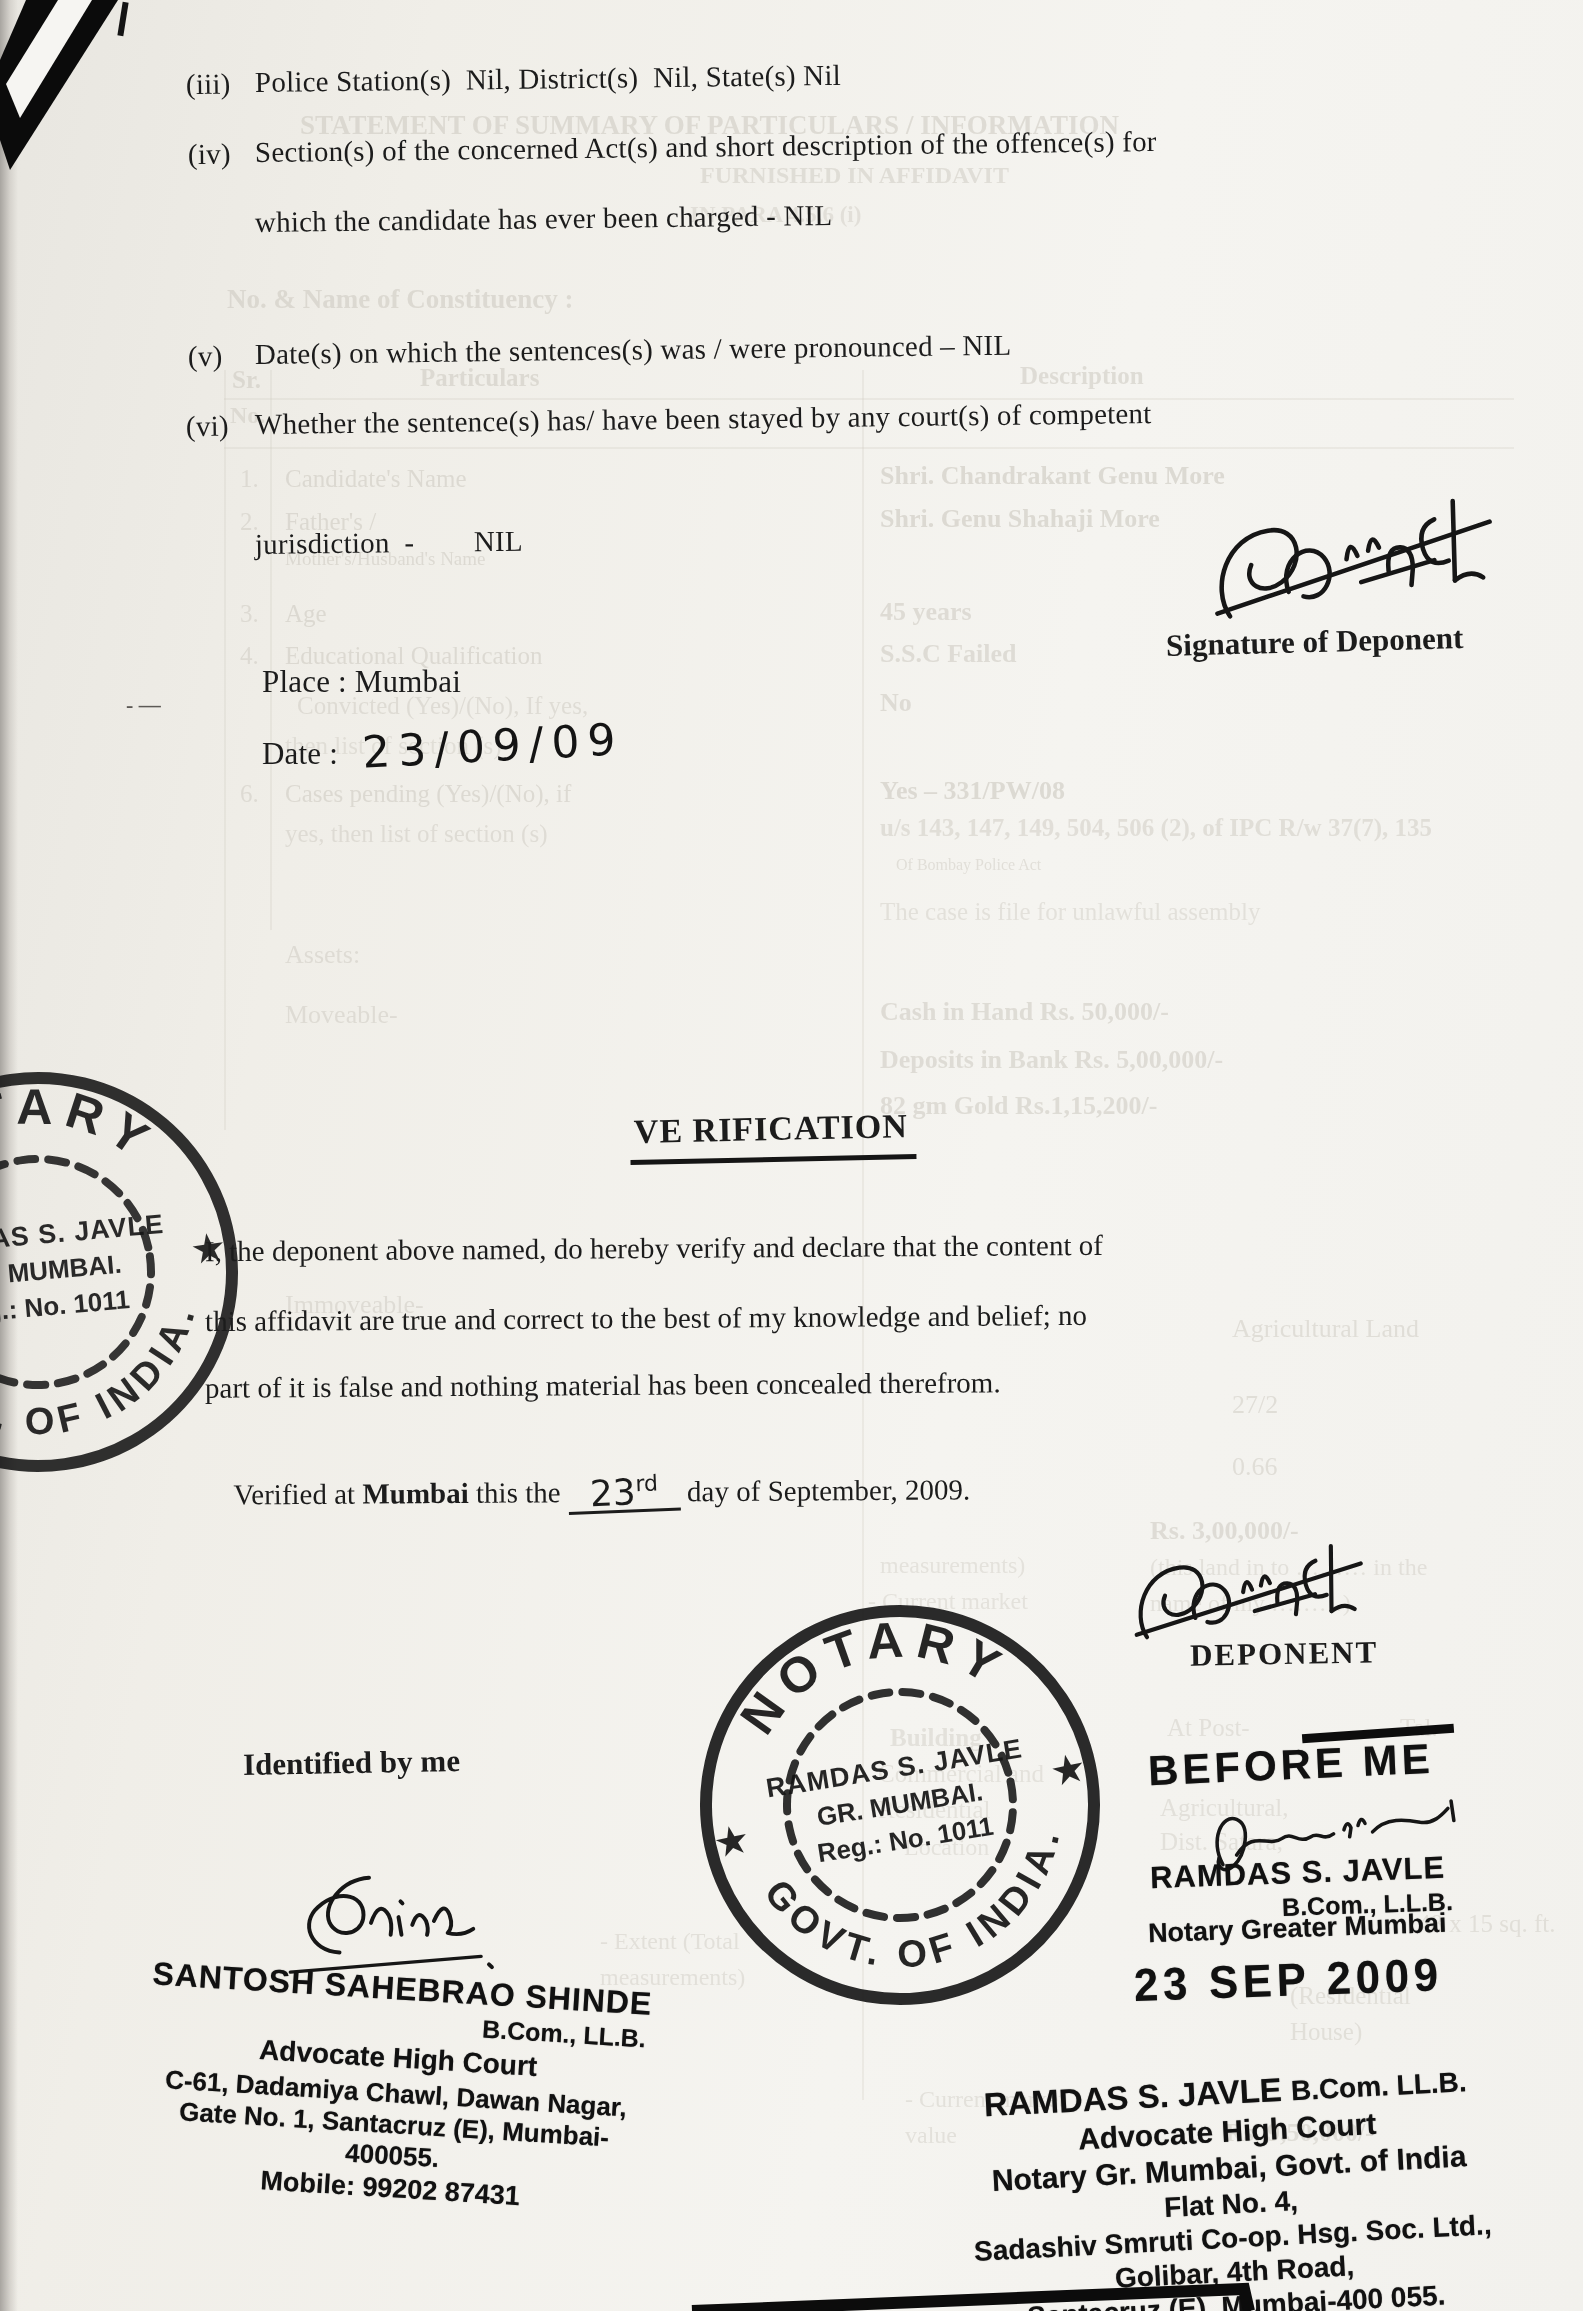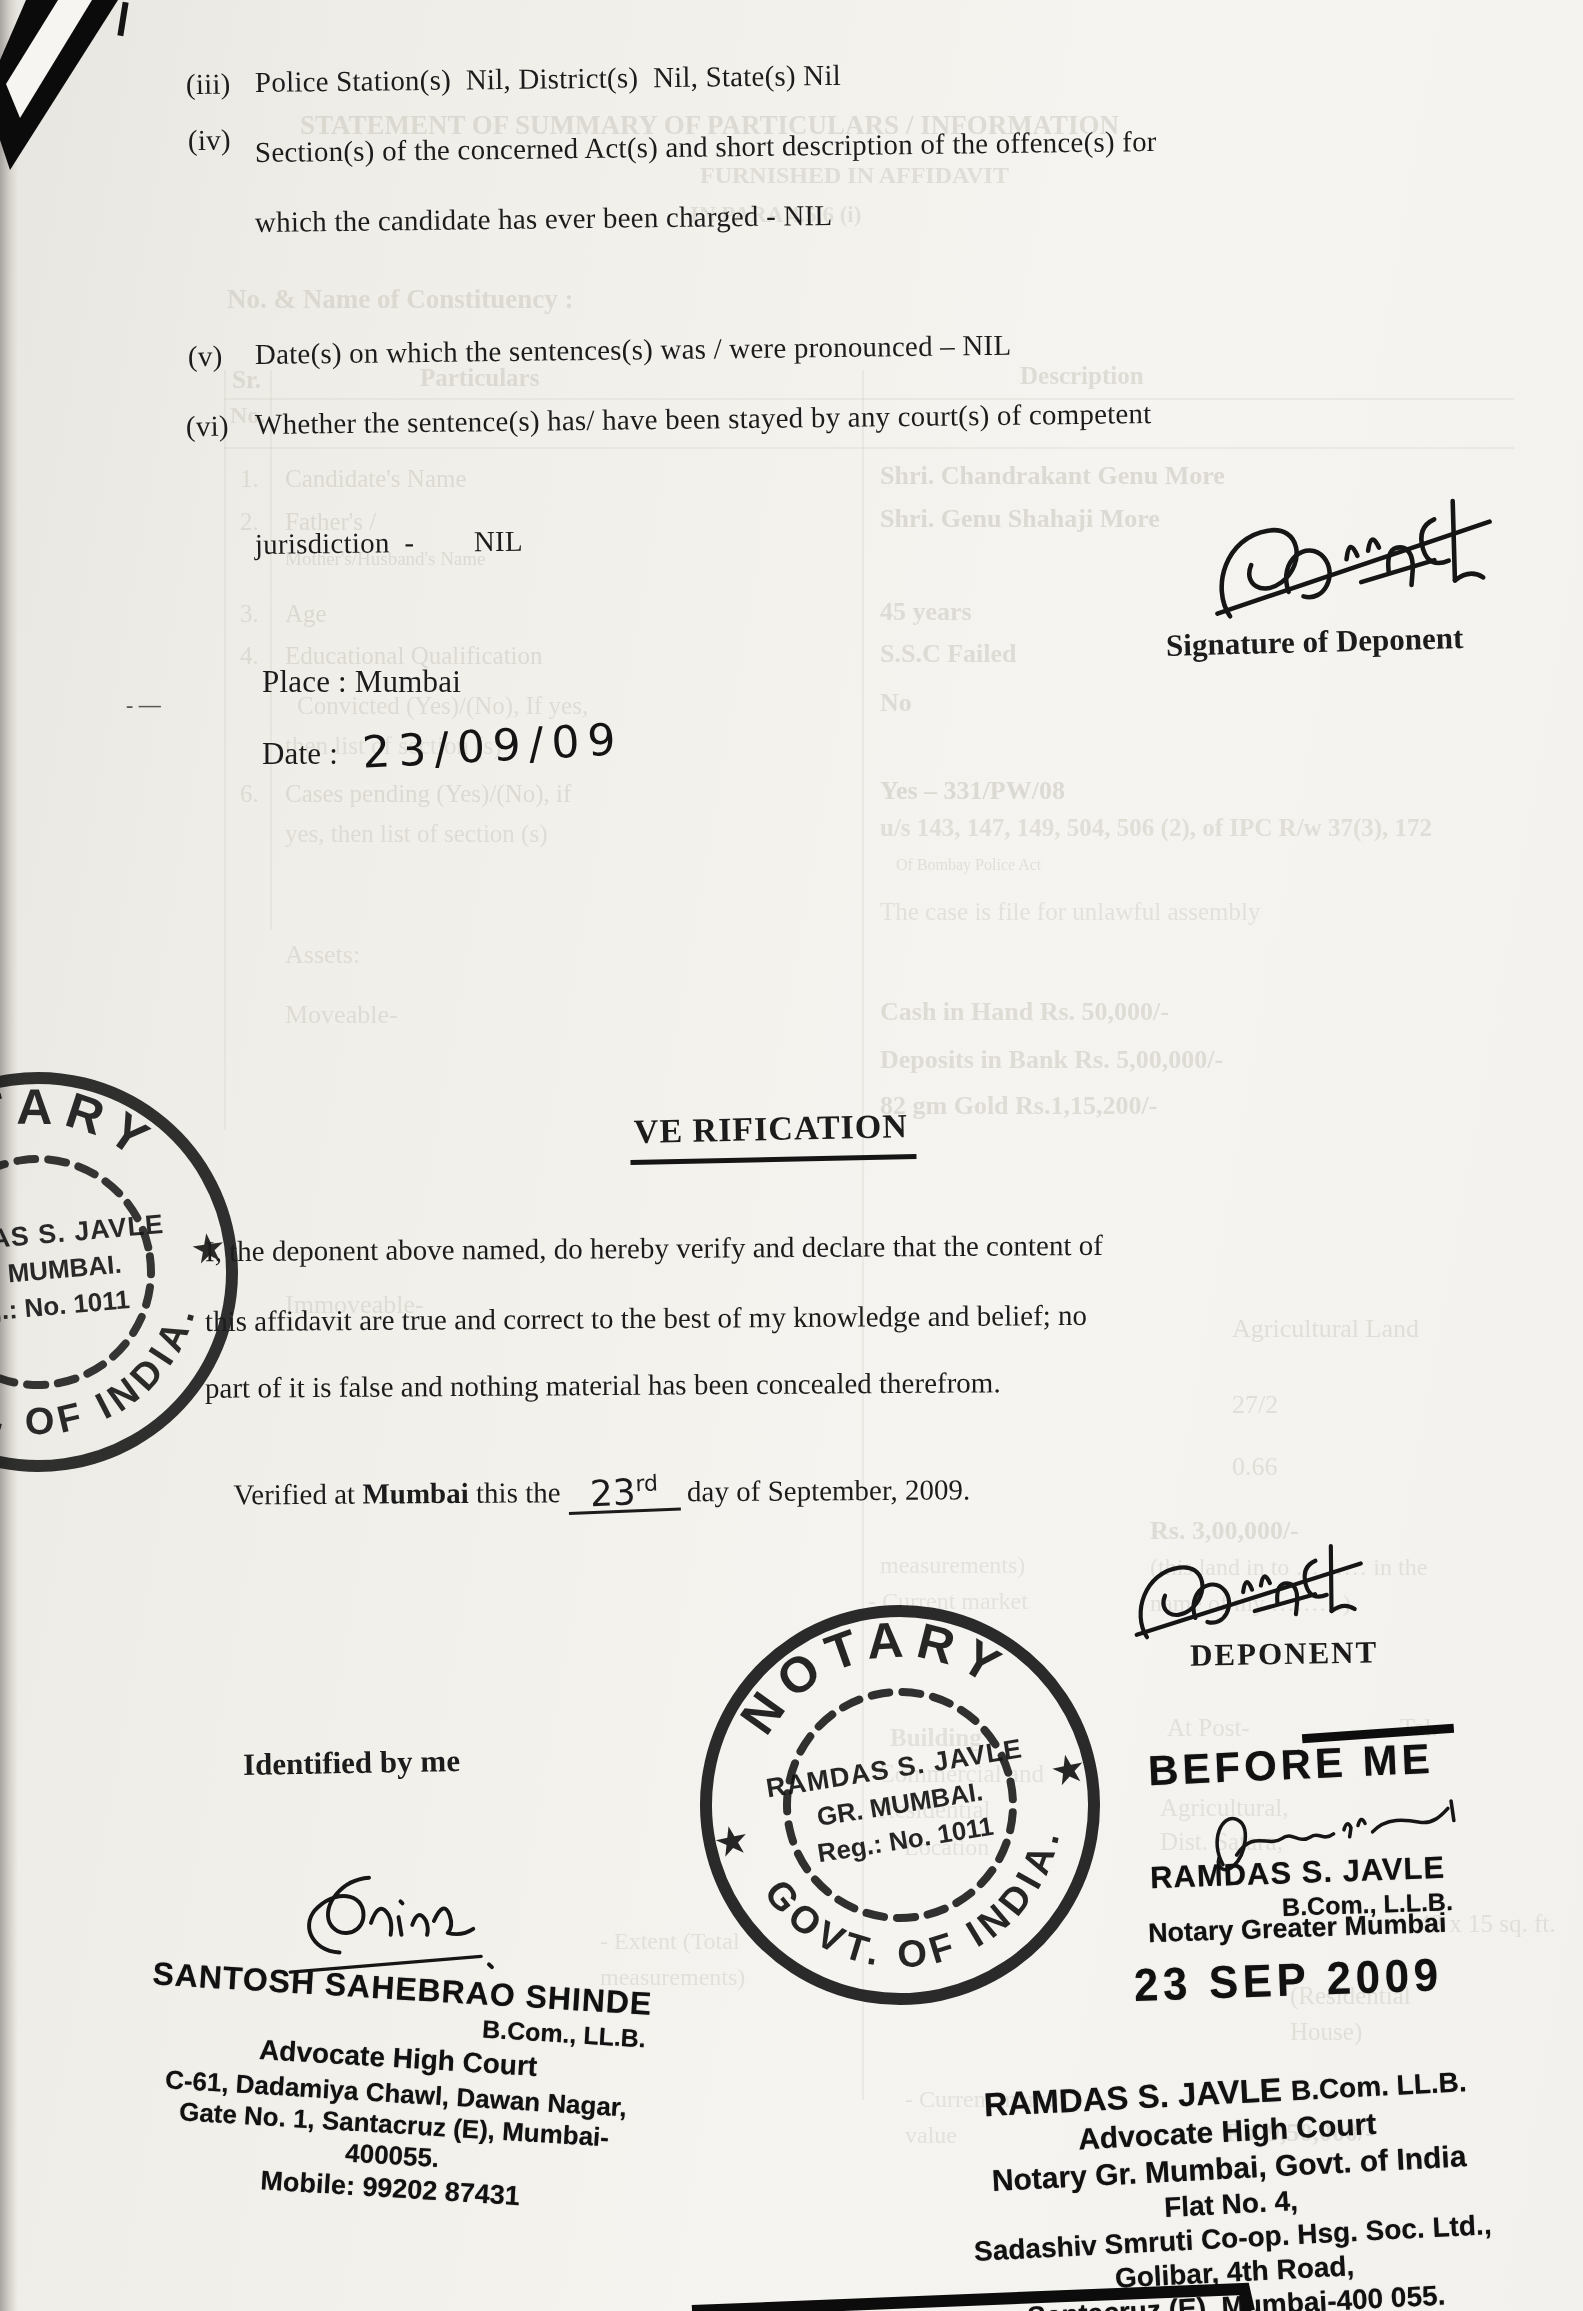--- a/index.html
+++ b/index.html
@@ -60,21 +60,21 @@
       <div class="ghost" style="left: 240px; top: 642px; font-size: 25px; opacity: 0.45;">4.</div>
       <div class="ghost" style="left: 285px; top: 642px; font-size: 25px; opacity: 0.5;">Educational Qualification</div>
       <div class="ghost" style="left: 880px; top: 639px; font-size: 26px; opacity: 0.5; font-weight: 700;">S.S.C Failed</div>
       <div class="ghost" style="left: 285px; top: 692px; font-size: 25px; opacity: 0.45; margin-left: 12px;">Convicted (Yes)/(No), If yes,</div>
       <div class="ghost" style="left: 880px; top: 688px; font-size: 26px; opacity: 0.5; font-weight: 700;">No</div>
       <div class="ghost" style="left: 285px; top: 732px; font-size: 25px; opacity: 0.4;">then list of section (s)</div>
       <div class="ghost" style="left: 240px; top: 780px; font-size: 25px; opacity: 0.45;">6.</div>
       <div class="ghost" style="left: 285px; top: 780px; font-size: 25px; opacity: 0.5;">Cases pending (Yes)/(No), if</div>
       <div class="ghost" style="left: 880px; top: 776px; font-size: 26px; opacity: 0.55; font-weight: 700;">Yes – 331/PW/08</div>
       <div class="ghost" style="left: 285px; top: 820px; font-size: 25px; opacity: 0.45;">yes, then list of section (s)</div>
-      <div class="ghost" style="left: 880px; top: 814px; font-size: 25px; opacity: 0.45; font-weight: 700;">u/s 143, 147, 149, 504, 506 (2), of IPC R/w 37(3), 172</div>
+      <div class="ghost" style="left: 880px; top: 814px; font-size: 25px; opacity: 0.45; font-weight: 700;">u/s 143, 147, 149, 504, 506 (2), of IPC R/w 37(7), 135</div>
       <div class="ghost" style="left: 896px; top: 856px; font-size: 16px; opacity: 0.45; font-weight: 400;">Of Bombay Police Act</div>
       <div class="ghost" style="left: 880px; top: 898px; font-size: 25px; opacity: 0.4;">The case is file for unlawful assembly</div>
       <div class="ghost" style="left: 285px; top: 940px; font-size: 26px; opacity: 0.45;">Assets:</div>
       <div class="ghost" style="left: 285px; top: 1000px; font-size: 26px; opacity: 0.45;">Moveable-</div>
       <div class="ghost" style="left: 880px; top: 997px; font-size: 26px; opacity: 0.5; font-weight: 700;">Cash in Hand Rs. 50,000/-</div>
       <div class="ghost" style="left: 880px; top: 1045px; font-size: 26px; opacity: 0.5; font-weight: 700;">Deposits in Bank Rs. 5,00,000/-</div>
       <div class="ghost" style="left: 880px; top: 1091px; font-size: 26px; opacity: 0.5; font-weight: 700;">82 gm Gold Rs.1,15,200/-</div>
       <div class="ghost" style="left: 126px; top: 692px; font-size: 22px; opacity: 0.95; font-weight: 700; color: rgb(85, 82, 78);">- —</div>
       <div class="ghost" style="left: 285px; top: 1290px; font-size: 26px; opacity: 0.45;">Immoveable-</div>
       <div class="ghost" style="left: 1232px; top: 1286px; font-size: 26px; opacity: 0.45; margin-top: 28px;">Agricultural Land</div>
@@ -106,21 +106,21 @@
   <div id="edge-shadow"></div>
   <svg class="stamp-svg" style="left:0;top:0;" width="170" height="190">
     <polygon points="26,0 118,0 10,170 0,140 0,60" fill="#0b0b0b"></polygon>
     <polygon points="58,0 92,0 20,118 6,84" fill="#f6f5f2"></polygon>
     <rect x="120" y="2" width="6" height="34" transform="rotate(9 123 19)" fill="#141414"></rect>
   </svg>
 
   <div class="abs doc tilt" style="left:186px;top:68px;">(iii)</div>
   <div class="abs doc tilt" style="left:255px;top:66px;">Police Station(s)  Nil, District(s)  Nil, State(s) Nil</div>
 
-  <div class="abs doc tilt" style="left:188px;top:124px;text-align:right;">(iv)</div>
+  <div class="abs doc tilt" style="left:188px;top:138px;text-align:right;">(iv)</div>
   <div class="abs doc tilt" style="left:255px;top:136px;">Section(s) of the concerned Act(s) and short description of the offence(s) for</div>
   <div class="abs doc tilt" style="left:255px;top:206px;">which the candidate has ever been charged - NIL</div>
 
   <div class="abs doc tilt" style="left:188px;top:340px;">(v)</div>
   <div class="abs doc tilt" style="left:255px;top:338px;">Date(s) on which the sentences(s) was / were pronounced – NIL</div>
 
   <div class="abs doc tilt" style="left:186px;top:410px;">(vi)</div>
   <div class="abs doc tilt" style="left:255px;top:408px;">Whether the sentence(s) has/ have been stayed by any court(s) of competent</div>
   <div class="abs doc tilt" style="left:255px;top:528px;">jurisdiction  -        NIL</div>
 

